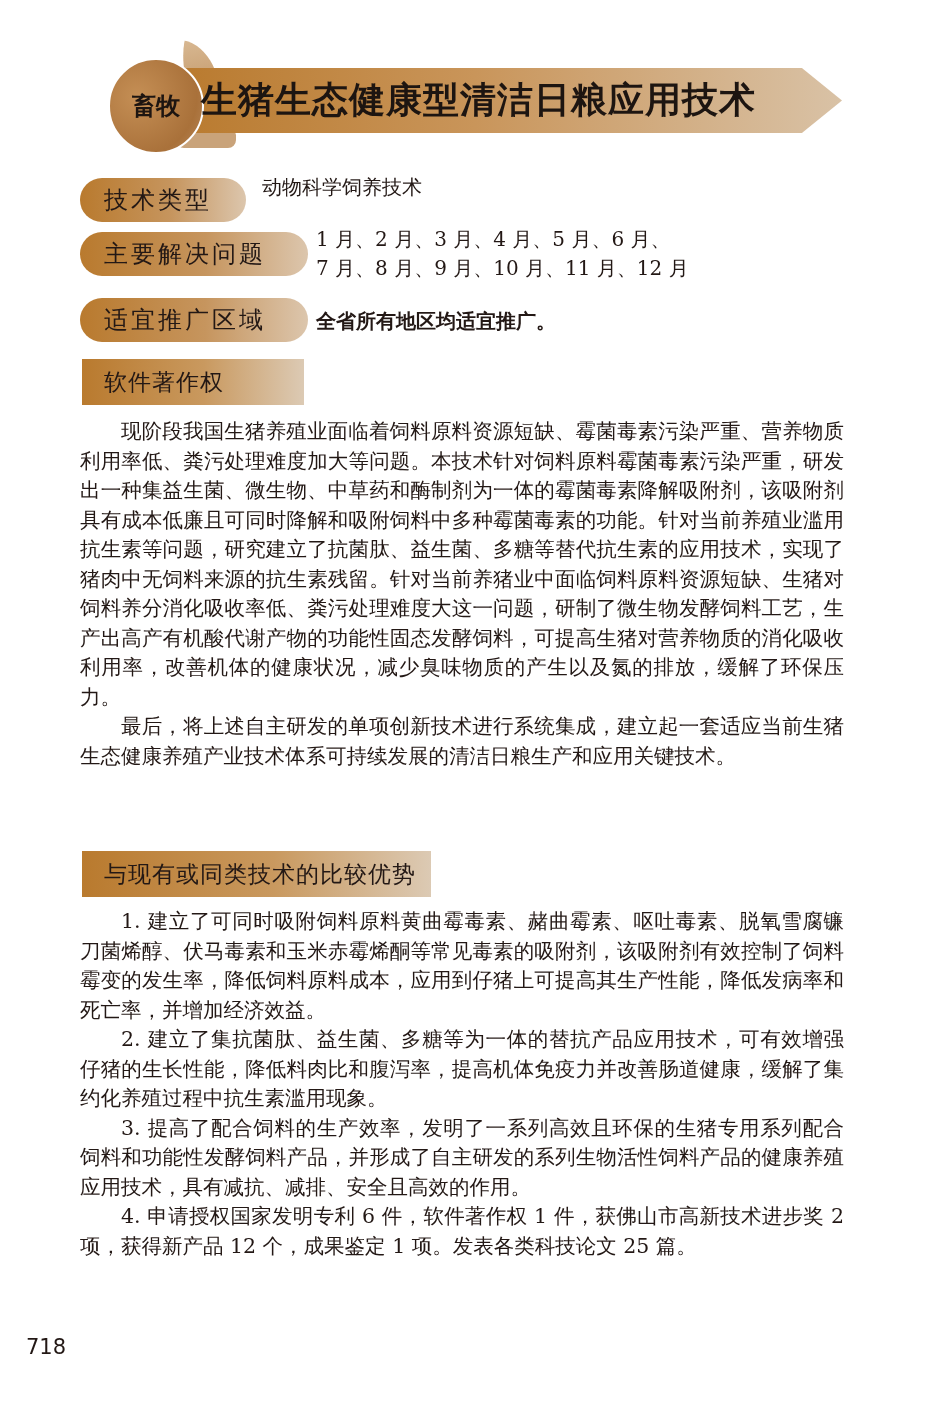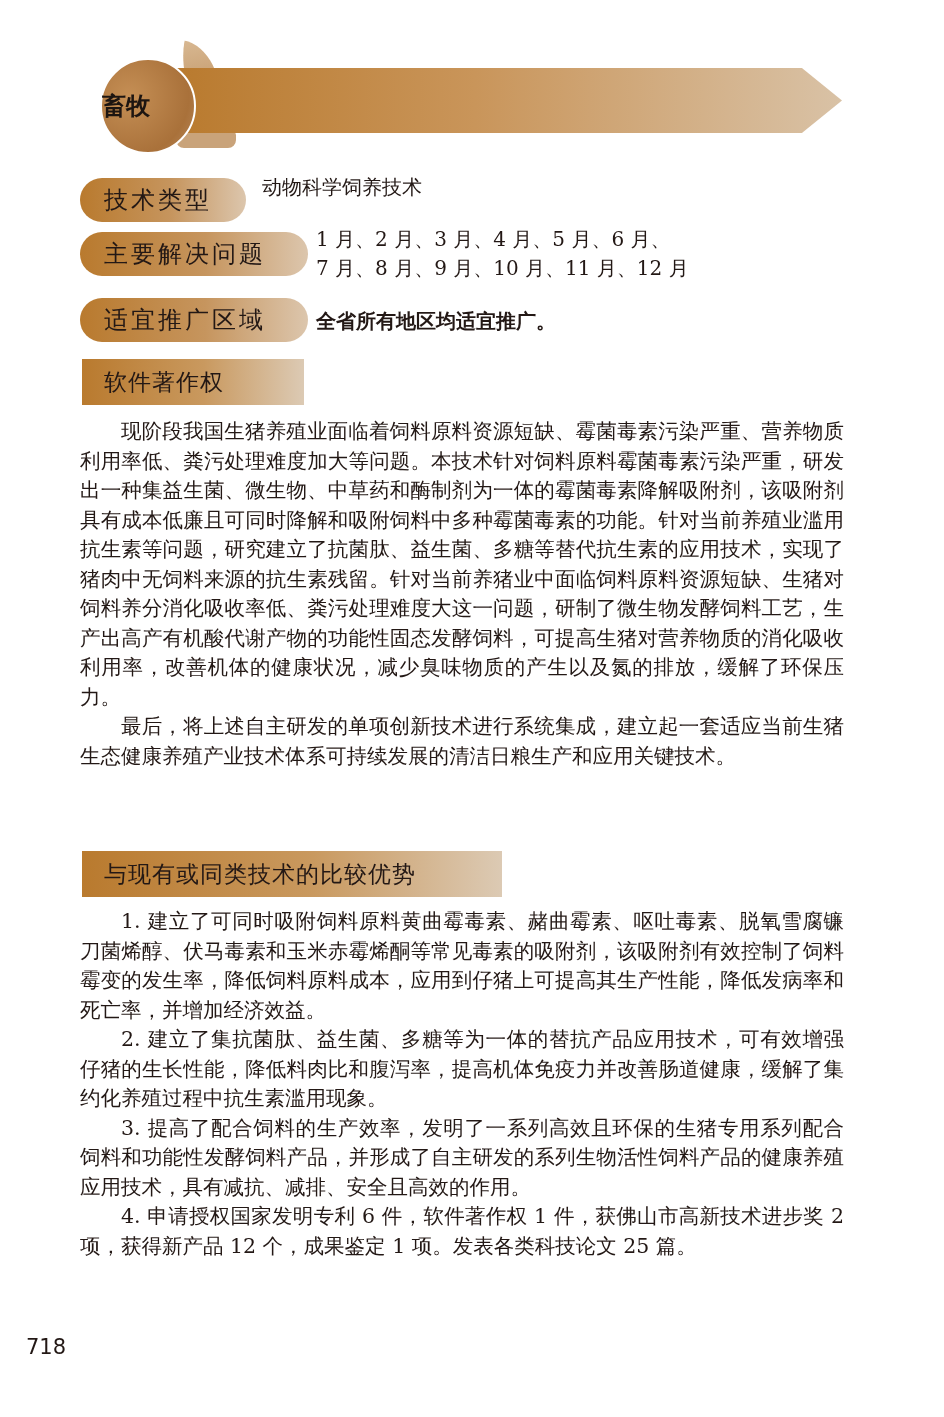--- a/index.html
+++ b/index.html
@@ -21,23 +21,23 @@
     position: absolute; left: 80px; top: 4px; width: 48px; height: 70px;
     background: linear-gradient(160deg, #d8b892, #b98a57);
     border-radius: 0 100% 0 100%; transform: rotate(10deg);
     border: 2px solid #fff;
   }
   .leaf-bottom {
     position: absolute; left: 78px; top: 82px; width: 60px; height: 26px;
     background: #c9a37a; border-radius: 50% 50% 10px 10px; border: 2px solid #fff;
   }
   .circle {
-    position: absolute; left: 4px; top: 20px; width: 92px; height: 92px; border-radius: 50%;
+    position: absolute; left: 12px; top: 20px; width: 92px; height: 92px; border-radius: 50%;
     background: radial-gradient(circle at 30% 40%, #c58f55, #a9713a 70%, #b98a5d);
-    border: 2px solid #fff; display: flex; align-items: center; 
+    border: 2px solid #fff; display: flex; align-items: center; justify-content: center;
   }
   .circle span {
     font-family: "DejaVu Sans", sans-serif; font-weight: bold; font-size: 24px; color: #1d1511;
   }
   .pill {
     position: absolute; left: 80px; height: 44px; border-radius: 22px;
     background: linear-gradient(90deg, #b97a2e 0%, #c6955e 55%, #dcc6ad 100%);
     display: flex; align-items: center; padding-left: 24px; box-sizing: border-box;
     font-family: "DejaVu Sans", sans-serif; font-size: 24px; color: #231815; letter-spacing: 3px;
   }
@@ -61,39 +61,40 @@
 </head>
 <body>
 
 <div class="banner-wrap">
   <div class="leaf"></div>
   <div class="leaf-bottom"></div>
   <div class="banner"></div>
   <div class="circle">
     <span>畜牧</span>
   </div>
+  <div class="banner-title">生猪生态健康型清洁日粮应用技术</div>
 </div>
 
 <div class="pill" style="top:178px; width:166px;">技术类型</div>
 <div class="meta-value" style="left:262px; top:172px;">动物科学饲养技术</div>
 
 <div class="pill" style="top:232px; width:228px;">主要解决问题</div>
 <div class="meta-value" style="left:316px; top:224px;">1 月、2 月、3 月、4 月、5 月、6 月、</div>
 <div class="meta-value" style="left:316px; top:253px;">7 月、8 月、9 月、10 月、11 月、12 月</div>
 
 <div class="pill" style="top:298px; width:228px;">适宜推广区域</div>
 <div class="meta-value" style="left:316px; top:306px;font-weight:bold;">全省所有地区均适宜推广。</div>
 
 <div class="section-bar" style="top:359px; width:222px;">软件著作权</div>
 <div class="body-text" style="top:417px;">
   <p>现阶段我国生猪养殖业面临着饲料原料资源短缺、霉菌毒素污染严重、营养物质利用率低、粪污处理难度加大等问题。本技术针对饲料原料霉菌毒素污染严重，研发出一种集益生菌、微生物、中草药和酶制剂为一体的霉菌毒素降解吸附剂，该吸附剂具有成本低廉且可同时降解和吸附饲料中多种霉菌毒素的功能。针对当前养殖业滥用抗生素等问题，研究建立了抗菌肽、益生菌、多糖等替代抗生素的应用技术，实现了猪肉中无饲料来源的抗生素残留。针对当前养猪业中面临饲料原料资源短缺、生猪对饲料养分消化吸收率低、粪污处理难度大这一问题，研制了微生物发酵饲料工艺，生产出高产有机酸代谢产物的功能性固态发酵饲料，可提高生猪对营养物质的消化吸收利用率，改善机体的健康状况，减少臭味物质的产生以及氮的排放，缓解了环保压力。</p>
   <p>最后，将上述自主研发的单项创新技术进行系统集成，建立起一套适应当前生猪生态健康养殖产业技术体系可持续发展的清洁日粮生产和应用关键技术。</p>
 </div>
 
-<div class="section-bar" style="top:851px; width:420px;">与现有或同类技术的比较优势</div>
+<div class="section-bar" style="top:851px; width:349px;">与现有或同类技术的比较优势</div>
 <div class="body-text" style="top:907px;">
   <p>1. 建立了可同时吸附饲料原料黄曲霉毒素、赭曲霉素、呕吐毒素、脱氧雪腐镰刀菌烯醇、伏马毒素和玉米赤霉烯酮等常见毒素的吸附剂，该吸附剂有效控制了饲料霉变的发生率，降低饲料原料成本，应用到仔猪上可提高其生产性能，降低发病率和死亡率，并增加经济效益。</p>
   <p>2. 建立了集抗菌肽、益生菌、多糖等为一体的替抗产品应用技术，可有效增强仔猪的生长性能，降低料肉比和腹泻率，提高机体免疫力并改善肠道健康，缓解了集约化养殖过程中抗生素滥用现象。</p>
   <p>3. 提高了配合饲料的生产效率，发明了一系列高效且环保的生猪专用系列配合饲料和功能性发酵饲料产品，并形成了自主研发的系列生物活性饲料产品的健康养殖应用技术，具有减抗、减排、安全且高效的作用。</p>
   <p>4. 申请授权国家发明专利 6 件，软件著作权 1 件，获佛山市高新技术进步奖 2 项，获得新产品 12 个，成果鉴定 1 项。发表各类科技论文 25 篇。</p>
 </div>
 
 <div class="page-number">718</div>
 
 </body></html>

